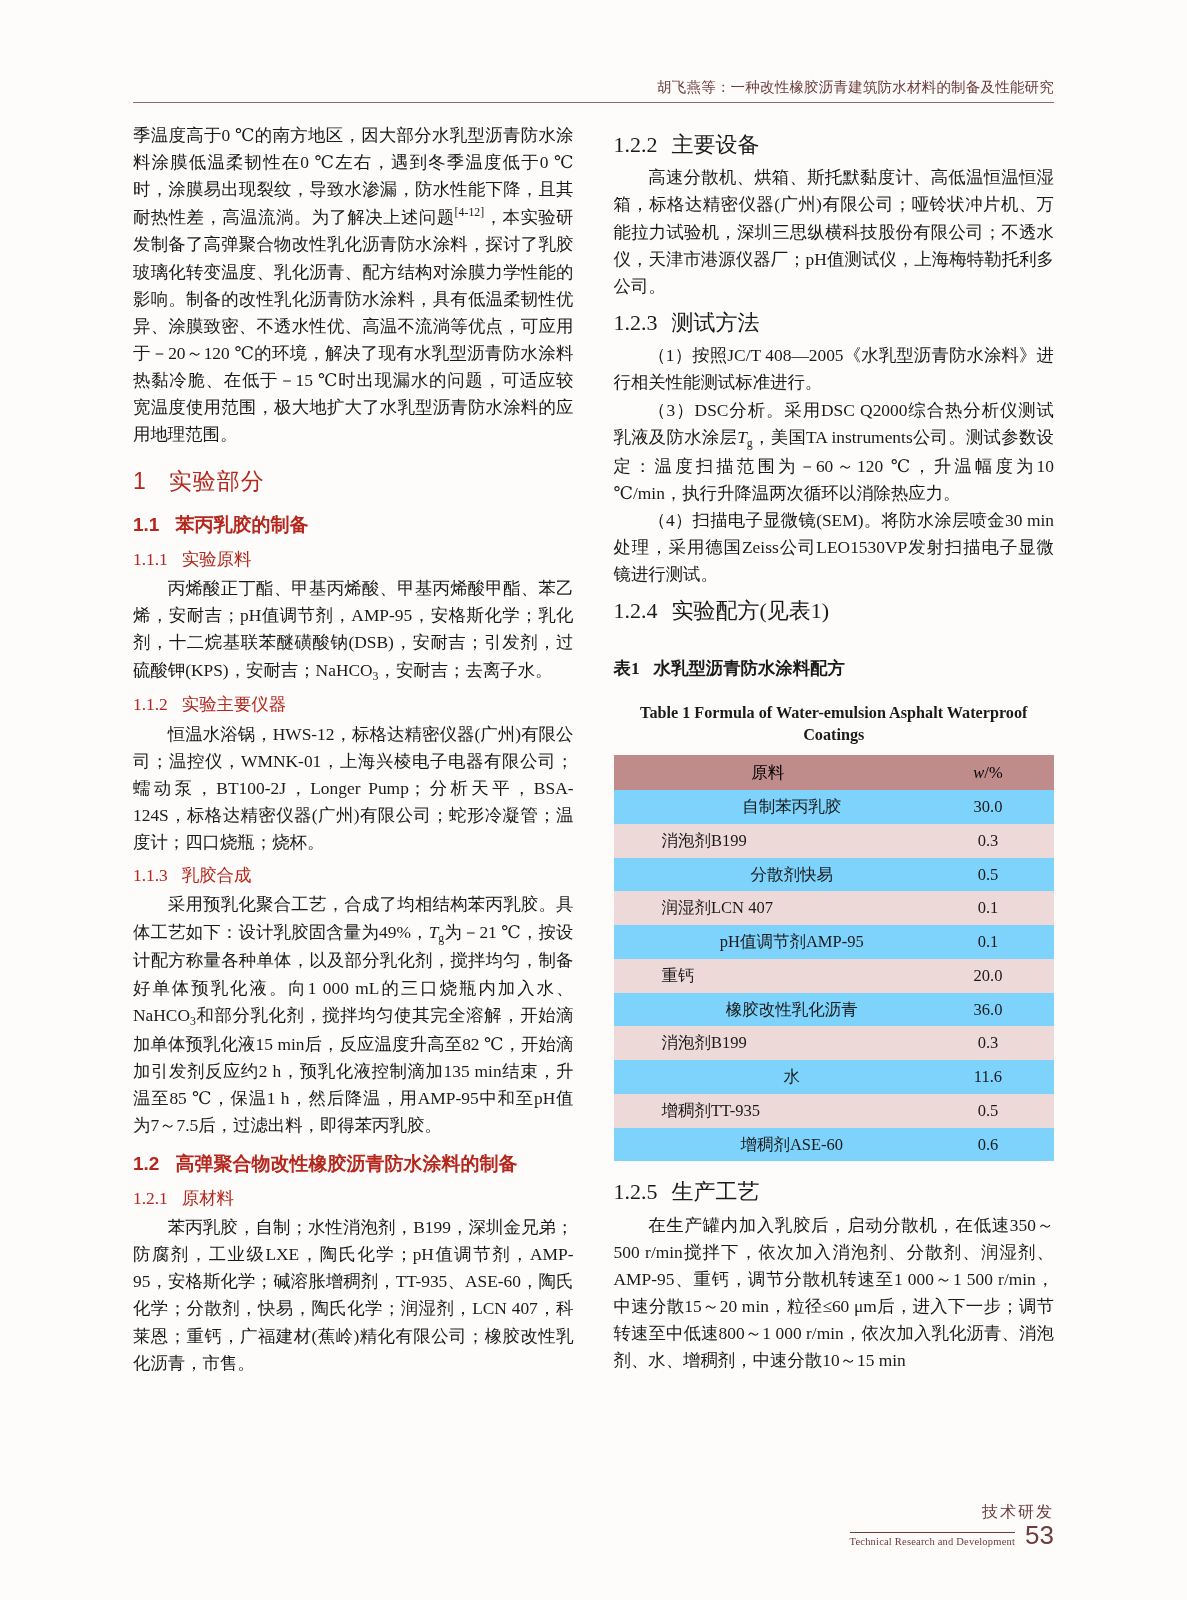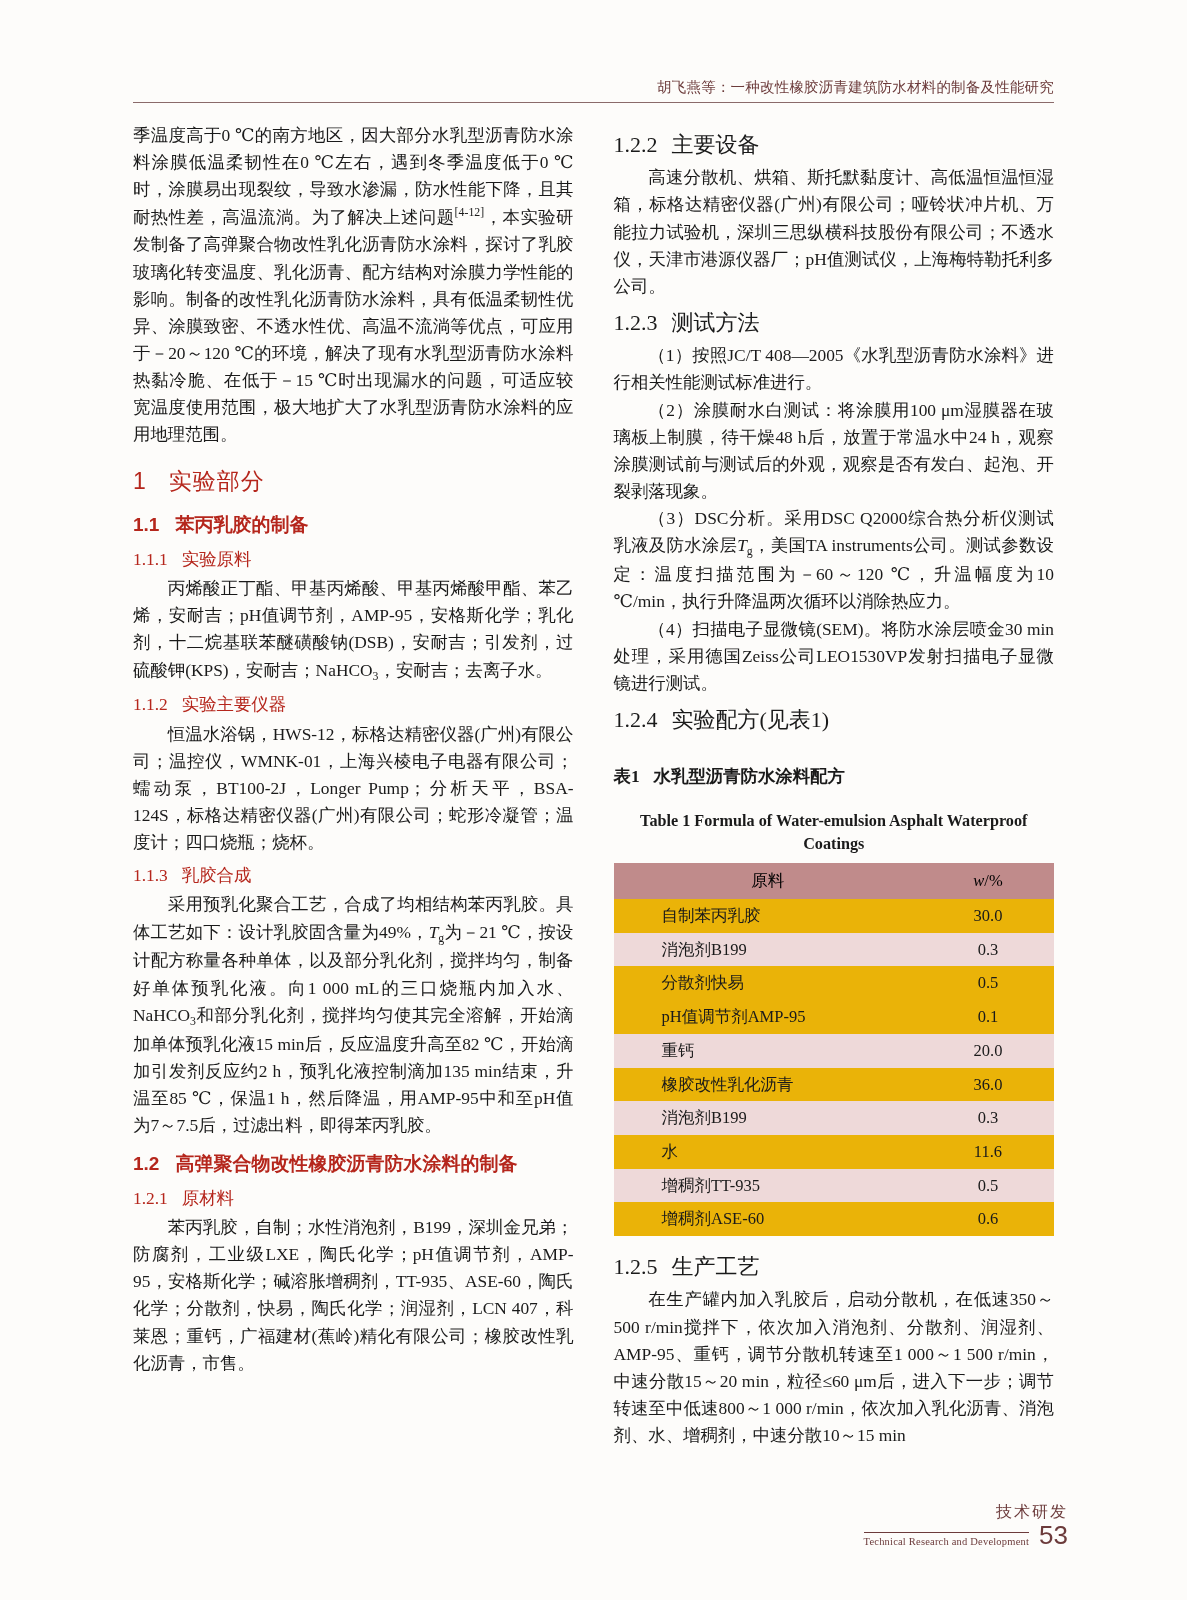--- a/index.html
+++ b/index.html
@@ -136,27 +136,28 @@
     text-align: left;
   }
   table.formula td.val {
     text-align: center;
     width: 132px;
   }
   table.formula tr.odd td {
     background: #eed9d9;
   }
   table.formula tr.even td {
-    background: #eab308;
+    background: #7dd3fc;
+    text-align: center;
   }
   .ital { font-style: italic; }
   
   .footer {
     position: absolute;
-    right: 119px;
+    right: 133px;
     bottom: 52px;
     text-align: right;
     line-height: 1.25;
   }
   .footer-cn {
     font-size: 16px;
     color: #6c3b3b;
     letter-spacing: 2px;
     font-family: "Liberation Sans", sans-serif;
   }
@@ -234,21 +235,20 @@
 
       <div class="h3-dark">
         <span class="num">1.2.2</span><span>主要设备</span>
       </div>
       <p class="indent">高速分散机、烘箱、斯托默黏度计、高低温恒温恒湿箱，标格达精密仪器(广州)有限公司；哑铃状冲片机、万能拉力试验机，深圳三思纵横科技股份有限公司；不透水仪，天津市港源仪器厂；pH值测试仪，上海梅特勒托利多公司。</p>
 
       <div class="h3-dark">
         <span class="num">1.2.3</span><span>测试方法</span>
       </div>
       <p class="indent">（1）按照JC/T 408—2005《水乳型沥青防水涂料》进行相关性能测试标准进行。</p>
-      <p class="indent">（2）涂膜耐水白测试：将涂膜用100 μm湿膜器在玻璃板上制膜，待干燥48 h后，放置于常温水中24 h，观察涂膜测试前与测试后的外观，观察是否有发白、起泡、开裂剥落现象。</p>
       <p class="indent">（3）DSC分析。采用DSC Q2000综合热分析仪测试乳液及防水涂层<span style="font-style:italic">T</span><sub>g</sub>，美国TA instruments公司。测试参数设定：温度扫描范围为－60～120 ℃，升温幅度为10 ℃/min，执行升降温两次循环以消除热应力。</p>
       <p class="indent">（4）扫描电子显微镜(SEM)。将防水涂层喷金30 min处理，采用德国Zeiss公司LEO1530VP发射扫描电子显微镜进行测试。</p>
 
       <div class="h3-dark">
         <span class="num">1.2.4</span><span>实验配方(见表1)</span>
       </div>
 
       <div class="tbl-caption">
         <span class="lbl">表1</span><span>水乳型沥青防水涂料配方</span>
       </div>
@@ -266,20 +266,24 @@
             <td class="name">自制苯丙乳胶</td>
             <td class="val">30.0</td>
           </tr>
           <tr class="odd">
             <td class="name">消泡剂B199</td>
             <td class="val">0.3</td>
           </tr>
           <tr class="even">
             <td class="name">分散剂快易</td>
             <td class="val">0.5</td>
+          </tr>
+          <tr class="odd">
+            <td class="name">润湿剂LCN 407</td>
+            <td class="val">0.1</td>
           </tr>
           <tr class="even">
             <td class="name">pH值调节剂AMP-95</td>
             <td class="val">0.1</td>
           </tr>
           <tr class="odd">
             <td class="name">重钙</td>
             <td class="val">20.0</td>
           </tr>
           <tr class="even">

